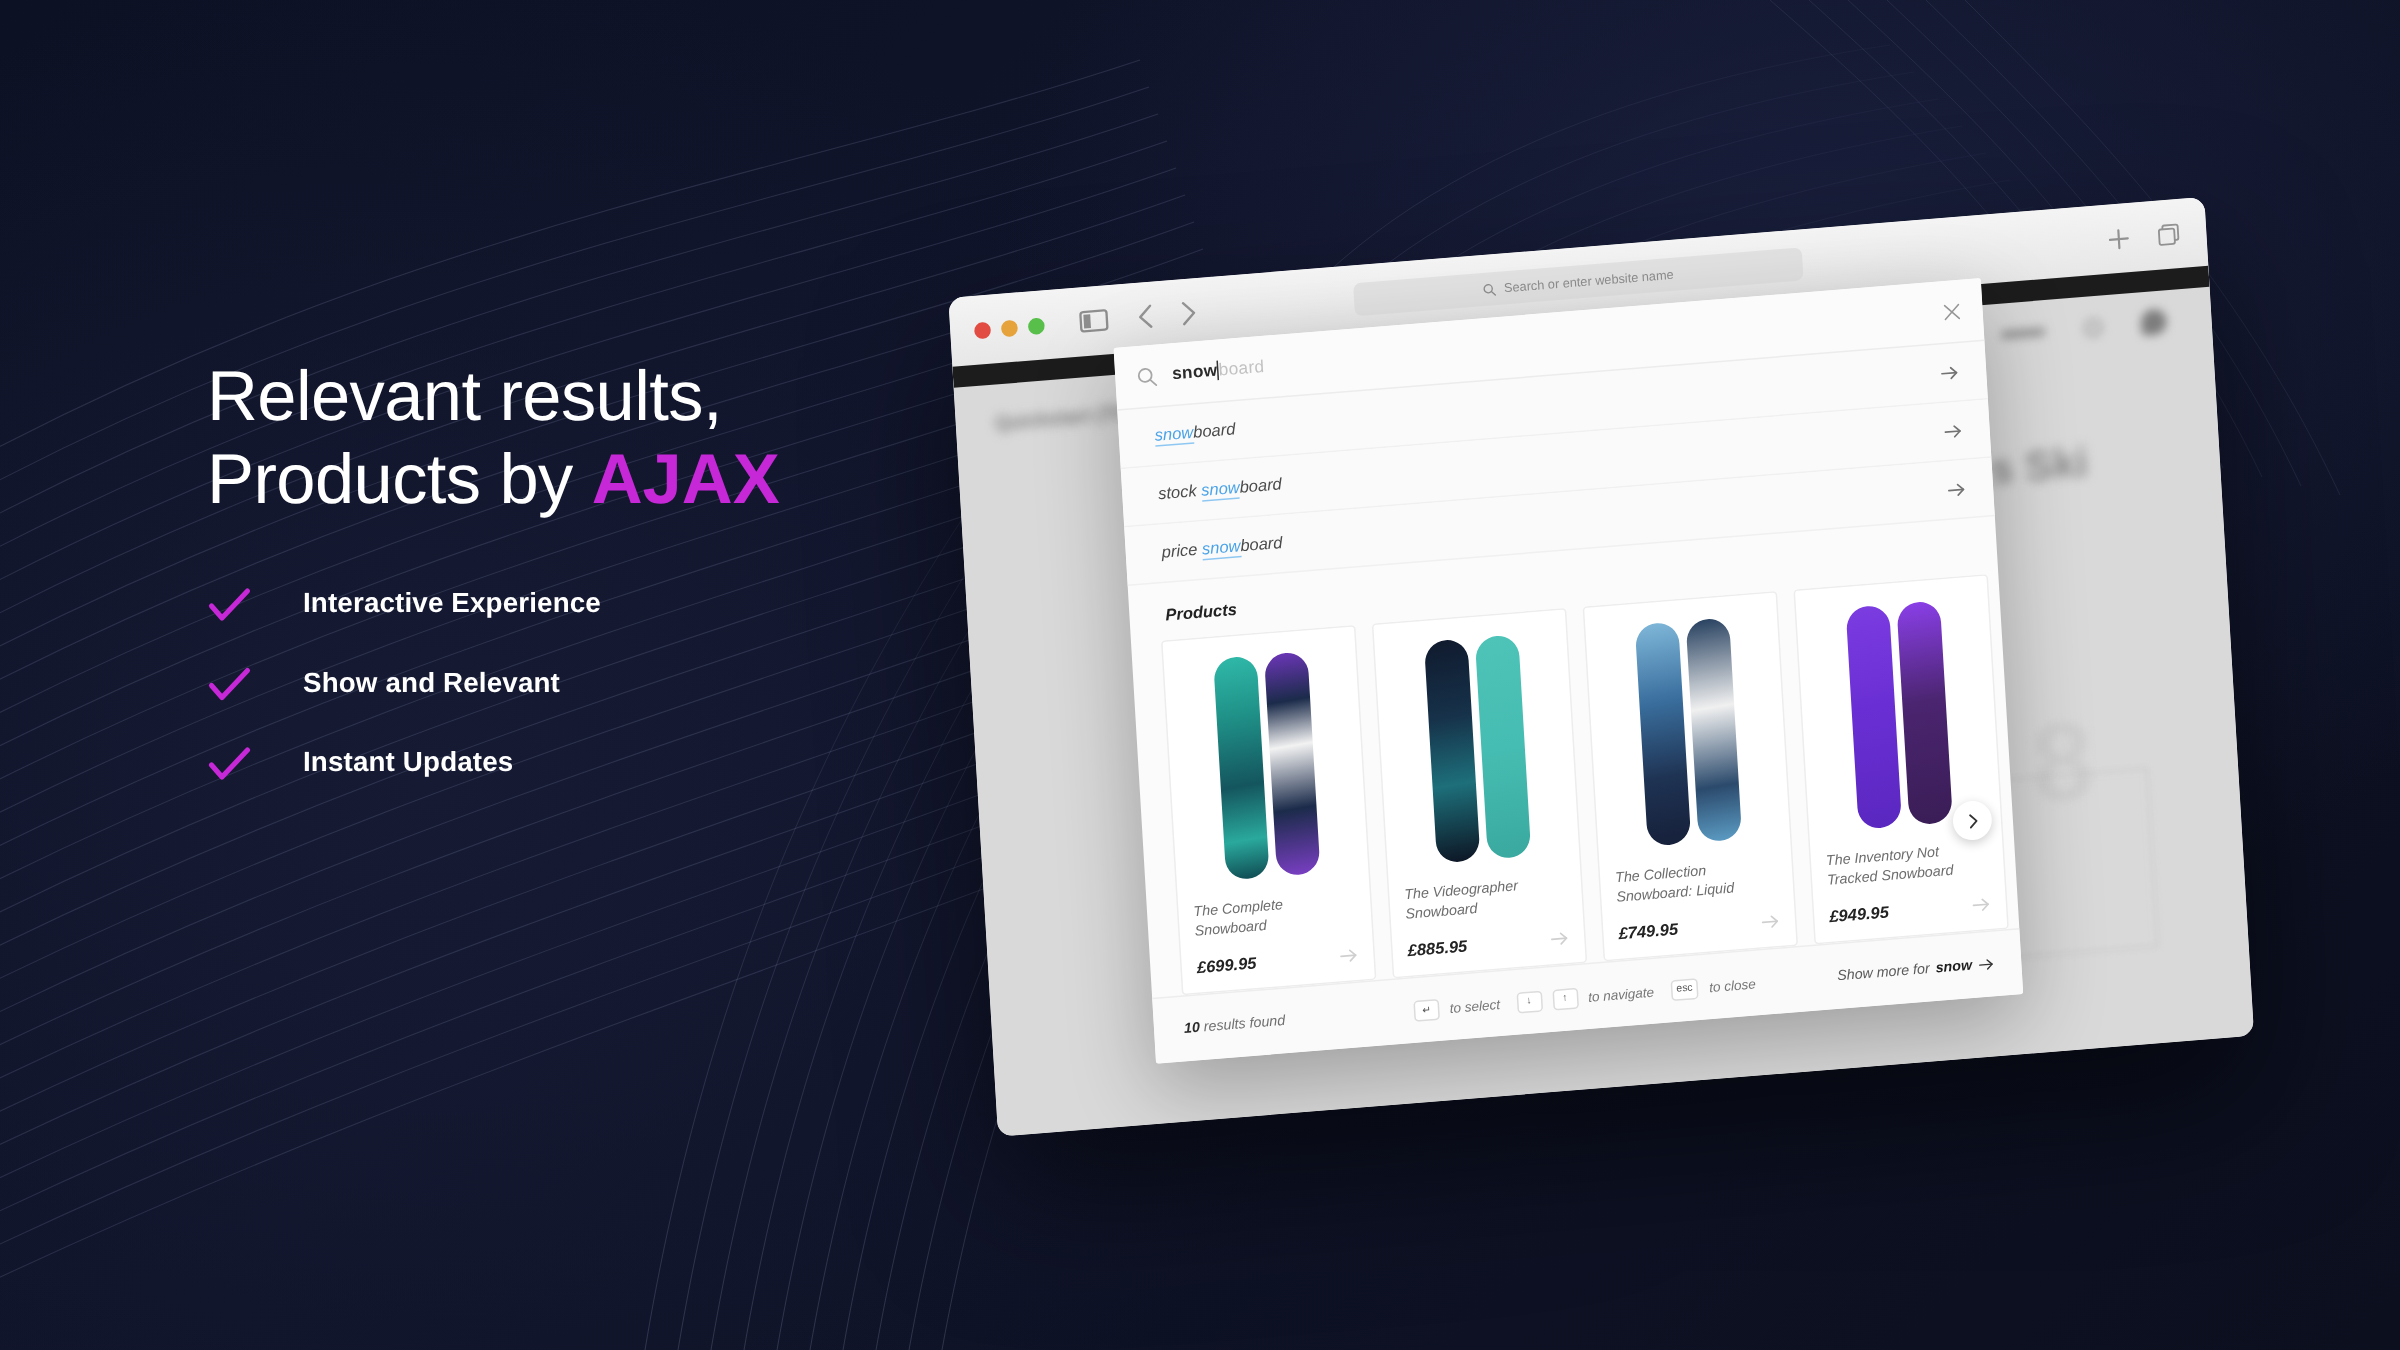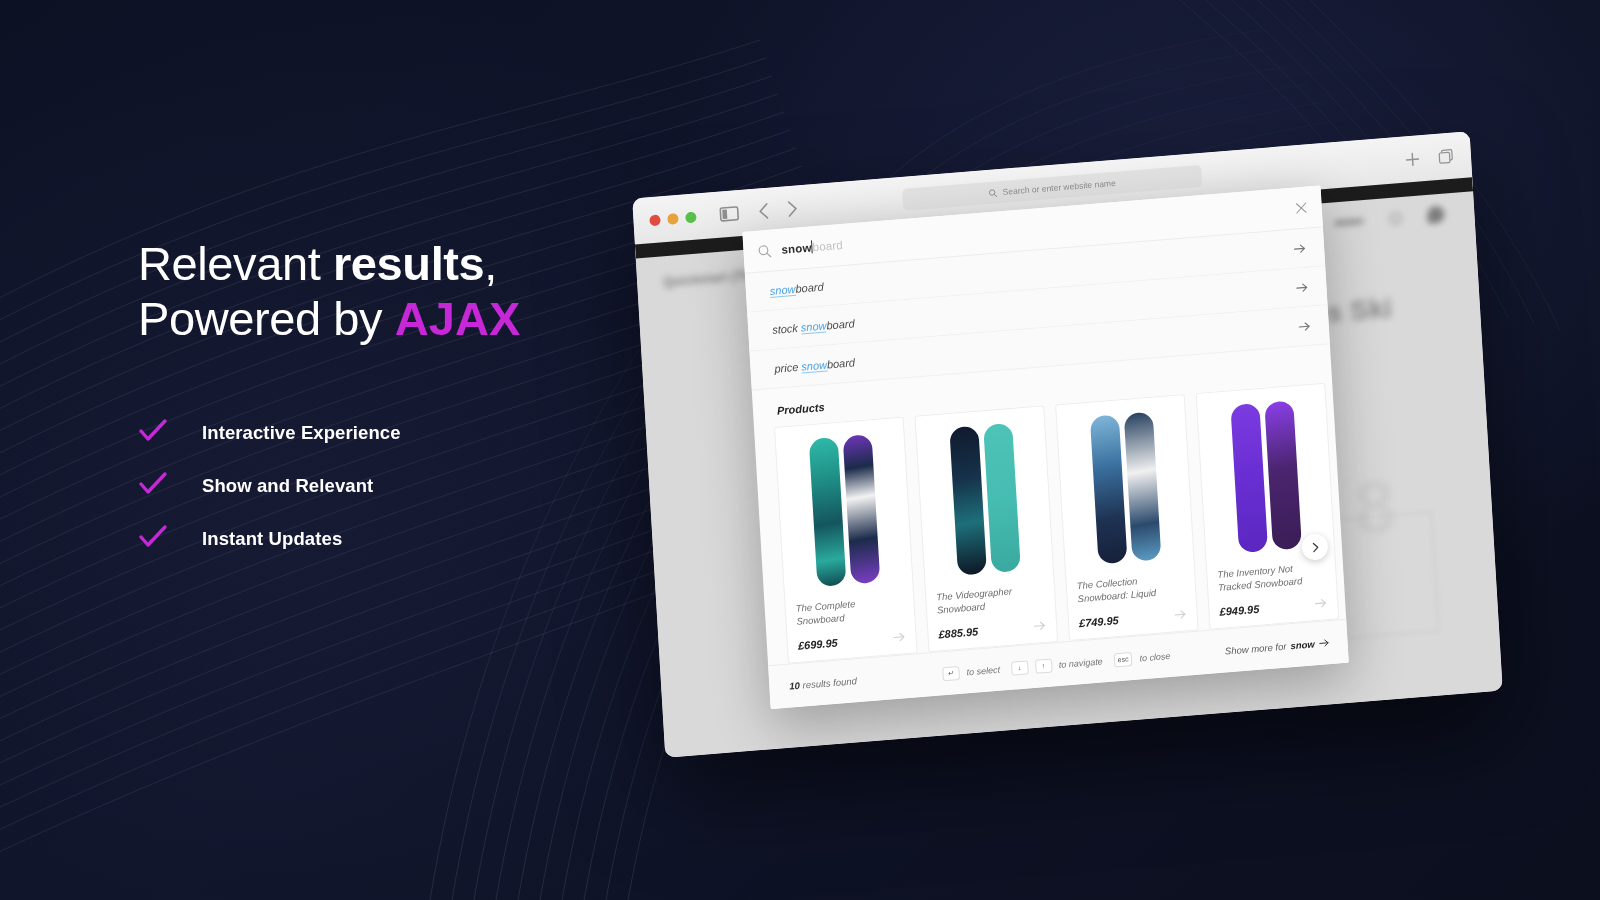--- a/index.html
+++ b/index.html
@@ -26,35 +26,35 @@
   .copy { position: absolute; left: 138px; top: 236px; width: 560px; }
 
   .headline {
     font-size: 47px;
     line-height: 1.18;
     color: #ffffff;
     font-weight: 300;
     letter-spacing: -0.4px;
     white-space: nowrap;
   }
-  .headline .strong { font-weight: 700; text-align: center; }
+  .headline .strong { font-weight: 400; text-align: center; }
   .headline .accent { font-weight: 700; letter-spacing: 0px; }
 
   .subtitle {
     margin-top: 42px;
     font-size: 19px;
     line-height: 1.82;
     color: #c9ccd6;
     font-weight: 400;
     max-width: 470px;
   }
 
   .features { margin-top: 44px; }
   .feature-row {
-    display: flex; align-items: flex-end;
+    display: flex; align-items: flex-start;
     height: 53px;
   }
   .check {
     width: 30px; height: 26px;
     flex: 0 0 30px;
     display: block;
     margin-right: 34px;
   }
   .feature-label {
     font-size: 18.5px;
@@ -374,21 +374,21 @@
     </g>
   </svg>
 
   <div class="copy">
 
     <h1 class="headline">
       <div>
         <span>Relevant </span><span class="strong">results</span><span>,</span>
       </div>
       <div>
-        <span>Powered by </span><span class="accent" id="accent-word" style="color: rgb(198, 40, 216);">AJAX</span>
+        <span>Products by </span><span class="accent" id="accent-word" style="color: rgb(198, 40, 216);">AJAX</span>
       </div>
     </h1>
 
 
     <div class="features">
 
       <div class="feature-row">
         <svg class="check" viewBox="0 0 30 26">
           <path d="M3 13 L10 21 L27 3" fill="none" stroke="#c628d8" stroke-width="3.4" stroke-linecap="round" stroke-linejoin="round"></path>
         </svg>

